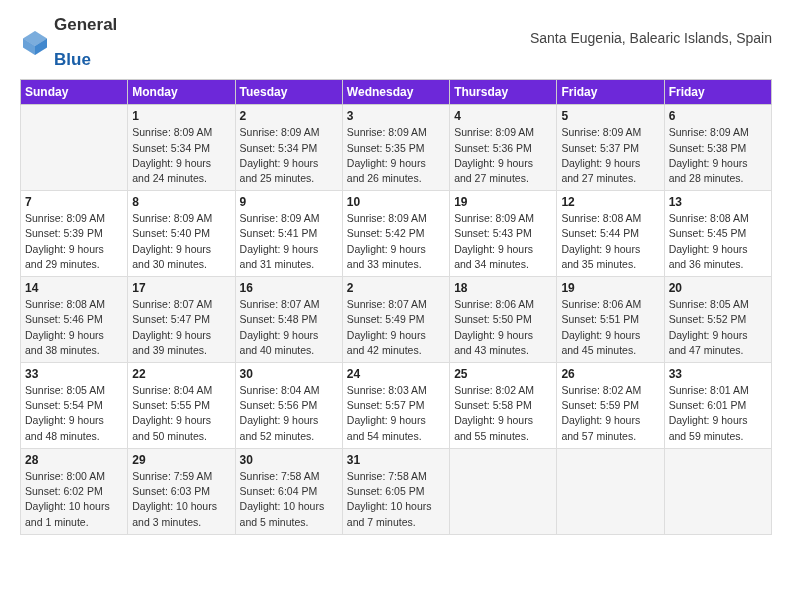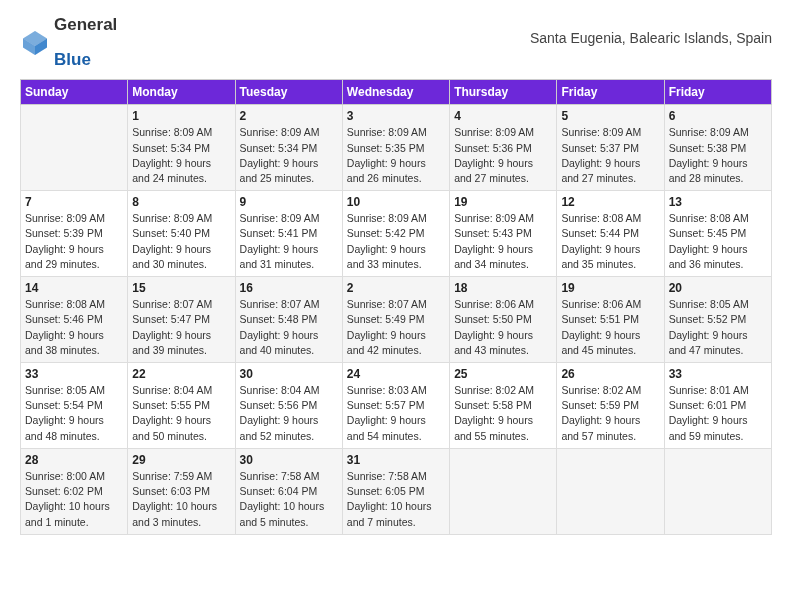--- a/index.html
+++ b/index.html
@@ -184,21 +184,21 @@
             <span class="day-number">13</span>
             <div class="day-info">Sunrise: 8:08 AM<br>Sunset: 5:45 PM<br>Daylight: 9 hours and 36 minutes.</div>
           </td>
         </tr>
         <tr>
           <td>
             <span class="day-number">14</span>
             <div class="day-info">Sunrise: 8:08 AM<br>Sunset: 5:46 PM<br>Daylight: 9 hours and 38 minutes.</div>
           </td>
           <td>
-            <span class="day-number">15</span>
+            <span class="day-number">17</span>
             <div class="day-info">Sunrise: 8:07 AM<br>Sunset: 5:47 PM<br>Daylight: 9 hours and 39 minutes.</div>
           </td>
           <td>
             <span class="day-number">16</span>
             <div class="day-info">Sunrise: 8:07 AM<br>Sunset: 5:48 PM<br>Daylight: 9 hours and 40 minutes.</div>
           </td>
           <td>
             <span class="day-number">2</span>
             <div class="day-info">Sunrise: 8:07 AM<br>Sunset: 5:49 PM<br>Daylight: 9 hours and 42 minutes.</div>
           </td>

